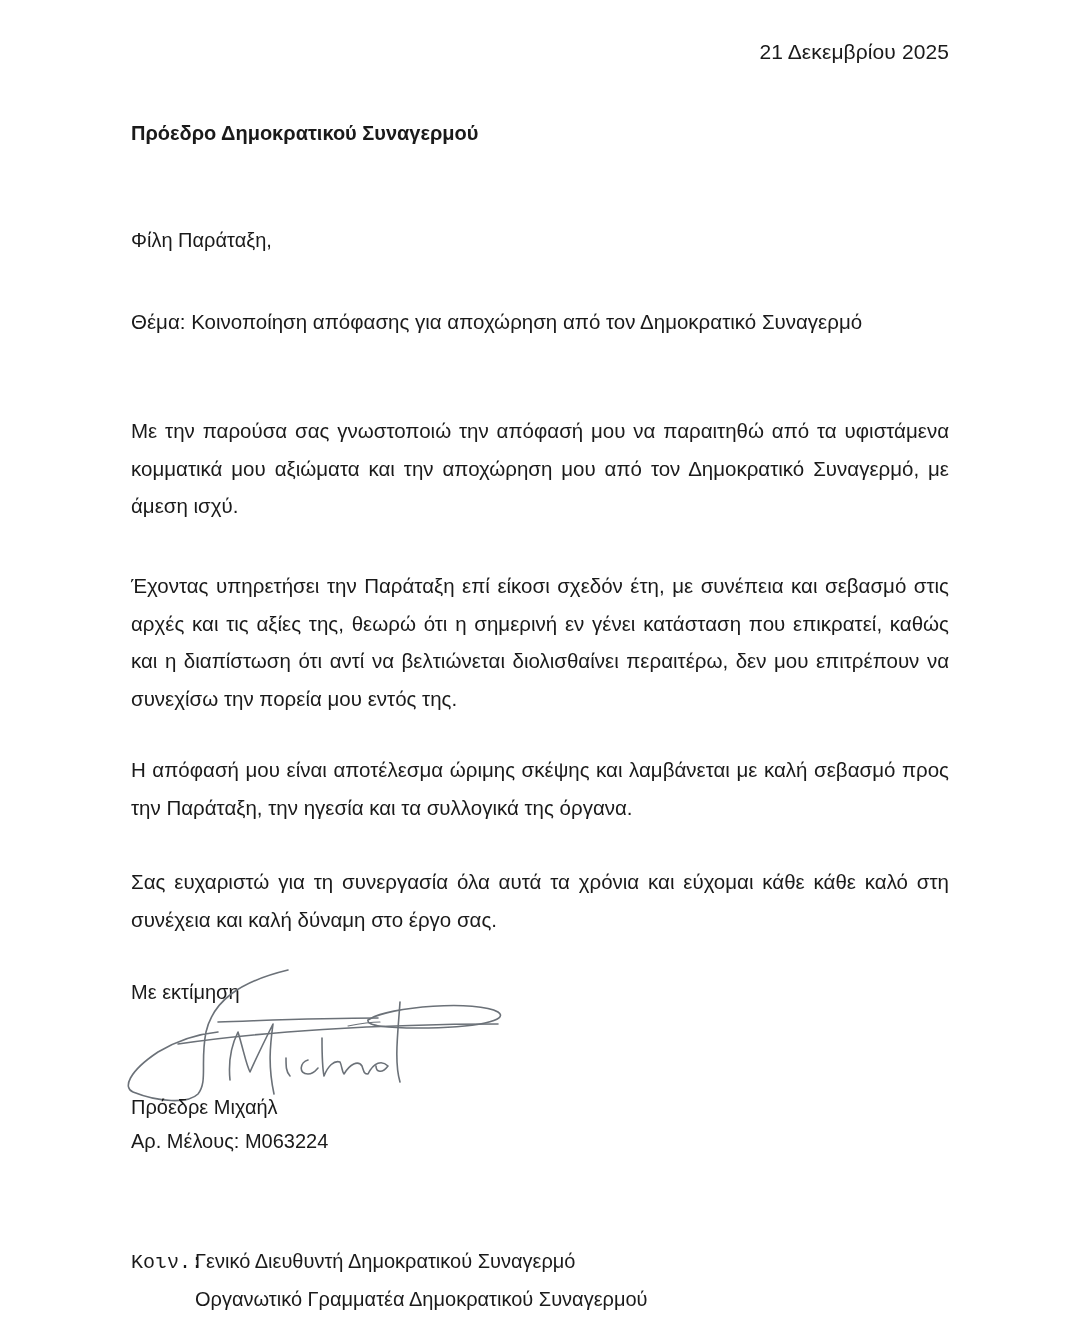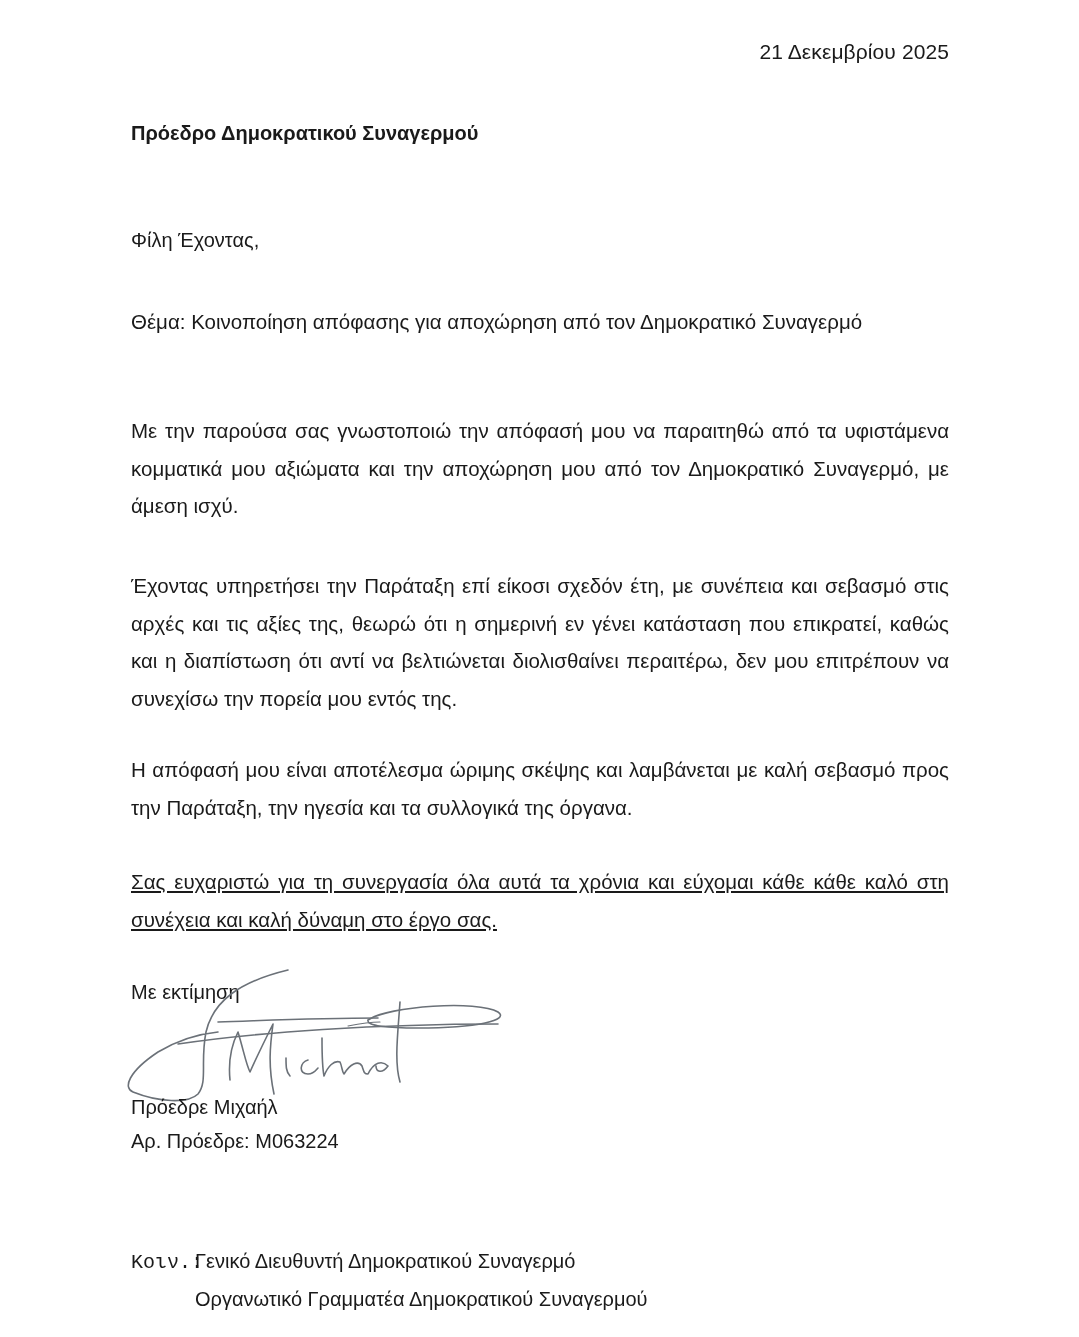--- a/index.html
+++ b/index.html
@@ -59,21 +59,21 @@
       left: 131px;
       width: 818px;
       font-size: 20.5px;
       line-height: 37.5px;
       text-align: justify;
       font-stretch: condensed;
     }
     .p1 { top: 412px; }
     .p2 { top: 567px; }
     .p3 { top: 751px; }
-    .p4 { top: 863px; text-decoration: underline; }
+    .p4 { top: 863px; }
     .closing {
       position: absolute;
       left: 131px;
       top: 981px;
       font-size: 20px;
     }
     .signature {
       position: absolute;
       left: 118px;
       top: 962px;
@@ -113,21 +113,21 @@
 <body>
 
 <div class="page">
 
   <div class="date">21 Δεκεμβρίου 2025</div>
 
   <div class="recipient">
     <div>Πρόεδρο Δημοκρατικού Συναγερμού</div>
   </div>
 
-  <div class="greeting">Φίλη Έχοντας,</div>
+  <div class="greeting">Φίλη Παράταξη,</div>
 
   <div class="subject">Θέμα: Κοινοποίηση απόφασης για αποχώρηση από τον Δημοκρατικό Συναγερμό</div>
 
   <div class="para p1">Με την παρούσα σας γνωστοποιώ την απόφασή μου να παραιτηθώ από τα υφιστάμενα κομματικά μου αξιώματα και την αποχώρηση μου από τον Δημοκρατικό Συναγερμό, με άμεση ισχύ.</div>
   <div class="para p2">Έχοντας υπηρετήσει την Παράταξη επί είκοσι σχεδόν έτη, με συνέπεια και σεβασμό στις αρχές και τις αξίες της, θεωρώ ότι η σημερινή εν γένει κατάσταση που επικρατεί, καθώς και η διαπίστωση ότι αντί να βελτιώνεται διολισθαίνει περαιτέρω, δεν μου επιτρέπουν να συνεχίσω την πορεία μου εντός της.</div>
   <div class="para p3">Η απόφασή μου είναι αποτέλεσμα ώριμης σκέψης και λαμβάνεται με καλή σεβασμό προς την Παράταξη, την ηγεσία και τα συλλογικά της όργανα.</div>
   <div class="para p4">Σας ευχαριστώ για τη συνεργασία όλα αυτά τα χρόνια και εύχομαι κάθε κάθε καλό στη συνέχεια και καλή δύναμη στο έργο σας.</div>
 
   <div class="closing">Με εκτίμηση</div>
 
@@ -142,21 +142,21 @@
       <path d="M250 58 C 270 44, 360 38, 380 50 C 392 58, 360 66, 300 66 C 270 66, 248 64, 250 58"></path>
 
       <path d="M112 118 C 110 98, 114 82, 120 70 C 126 90, 128 102, 132 110 C 140 92, 148 76, 155 62 C 152 84, 150 104, 156 132"></path>
 
       <path d="M168 96 C 168 104, 168 110, 172 114 M 190 98 C 182 100, 180 112, 190 112 C 196 112, 198 108, 200 106 M 204 76 C 204 90, 204 104, 206 114 C 210 104, 216 98, 222 100 C 224 104, 224 110, 226 112 C 232 102, 240 98, 244 104 C 246 110, 246 112, 250 112 C 256 100, 264 98, 270 104 C 264 112, 258 110, 258 104 M 282 40 C 280 70, 276 100, 282 120"></path>
       <path d="M230 64 C 240 62, 250 60, 262 60" stroke-width="1.2"></path>
     </g>
   </svg>
 
   <div class="signer-name">Πρόεδρε Μιχαήλ</div>
-  <div class="member-no">Αρ. Πρόεδρε: M063224</div>
+  <div class="member-no">Αρ. Μέλους: M063224</div>
 
   <div class="cc">
     <div>
       <span class="cc-label">Κοιν.:</span><span>Γενικό Διευθυντή Δημοκρατικού Συναγερμό</span>
     </div>
     <div class="cc-line2">
       <span>Οργανωτικό Γραμματέα Δημοκρατικού Συναγερμού</span>
     </div>
   </div>
 

